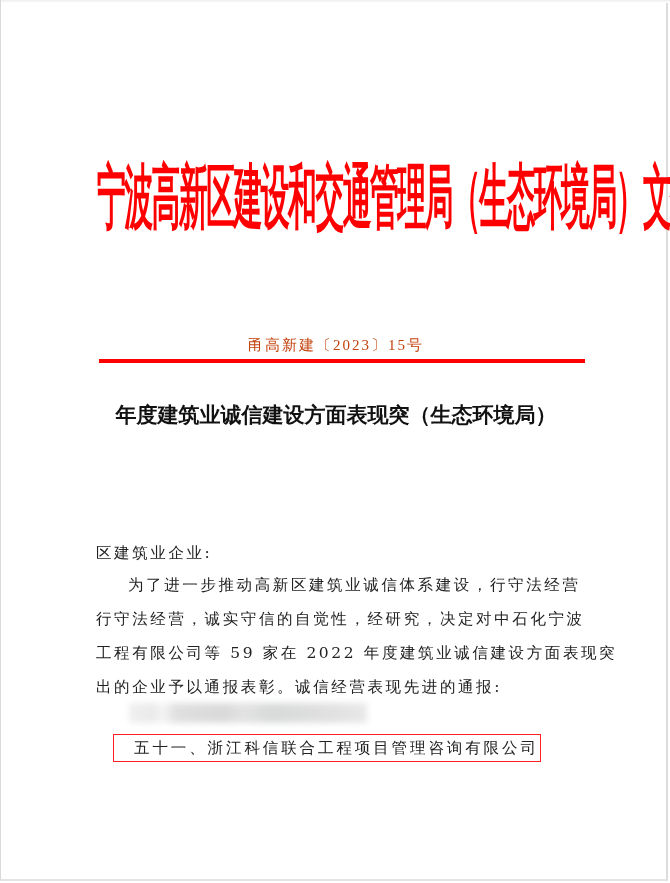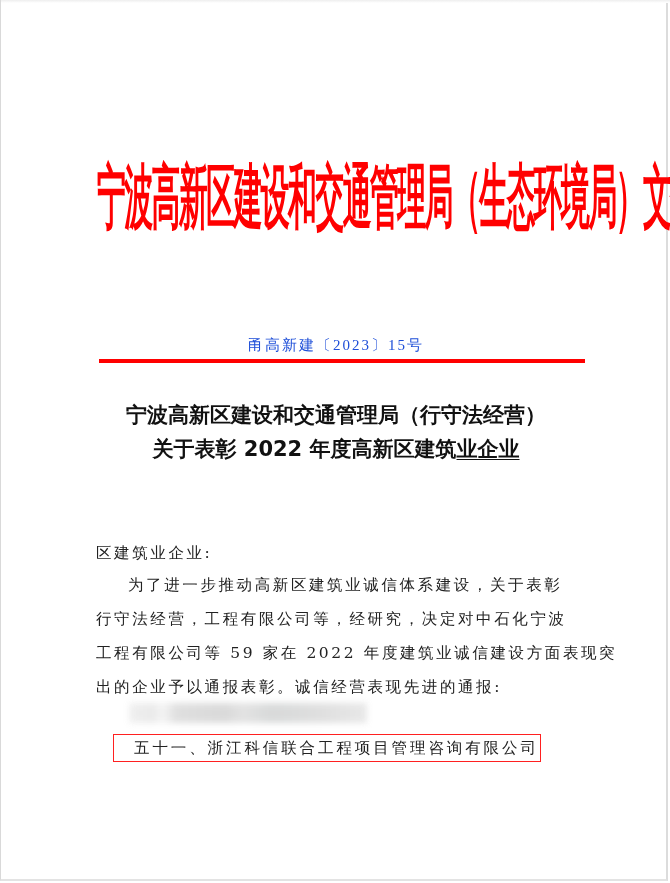--- a/index.html
+++ b/index.html
@@ -53,21 +53,21 @@
     }
     
     .doc-number {
       position: absolute;
       left: 0;
       top: 336px;
       width: 670px;
       text-align: center;
       font-size: 15px;
       letter-spacing: 2px;
-      color: #1d4ed8;
+      color: #c2410c;
       font-family: "Liberation Serif", "DejaVu Serif", serif;
     }
     .red-rule {
       position: absolute;
       left: 98px;
       top: 359px;
       width: 486px;
       height: 4px;
       background: #ff0000;
     }
@@ -137,29 +137,28 @@
   <div class="top-shade"></div>
 
   <div class="masthead">
     <span class="masthead-text">宁波高新区建设和交通管理局（生态环境局）文件</span>
   </div>
 
   <div class="doc-number">甬高新建〔2023〕15号</div>
   <div class="red-rule"></div>
 
   <div class="title">
-    <span class="title-line">宁波高新区建设和交通管理局（行守法经营）</span>
-    <span class="title-line"><span>关于表彰 2022 年度高新区建筑</span><span class="ul">业企业</span></span>
+    <span class="title-line">年度建筑业诚信建设方面表现突（生态环境局）</span>
   </div>
 
   <div class="body-text salutation">区建筑业企业:</div>
 
   <div class="body-text para">
-    <span class="para-line indent">为了进一步推动高新区建筑业诚信体系建设，关于表彰</span>
-    <span class="para-line">行守法经营，工程有限公司等，经研究，决定对中石化宁波</span>
+    <span class="para-line indent">为了进一步推动高新区建筑业诚信体系建设，行守法经营</span>
+    <span class="para-line">行守法经营，诚实守信的自觉性，经研究，决定对中石化宁波</span>
     <span class="para-line">工程有限公司等 59 家在 2022 年度建筑业诚信建设方面表现突</span>
     <span class="para-line">出的企业予以通报表彰。诚信经营表现先进的通报:</span>
   </div>
 
   <div class="blurred"></div>
 
   <div class="highlight-box">
     <span class="highlight-text">五十一、浙江科信联合工程项目管理咨询有限公司</span>
   </div>
 </div>

